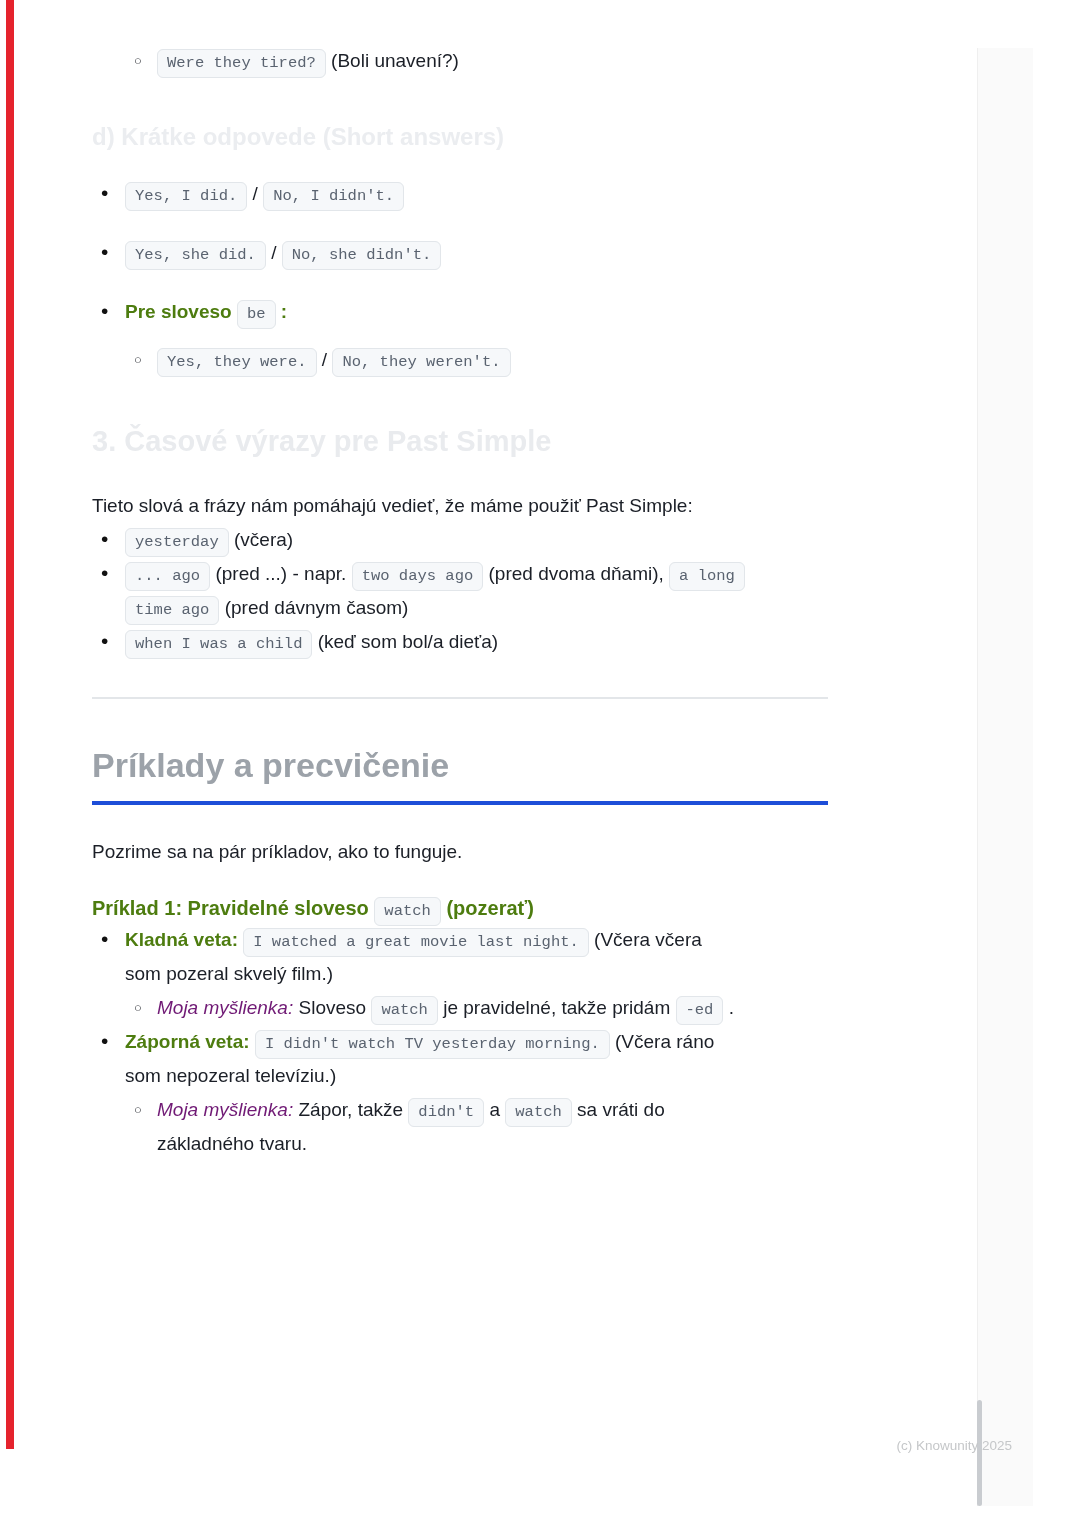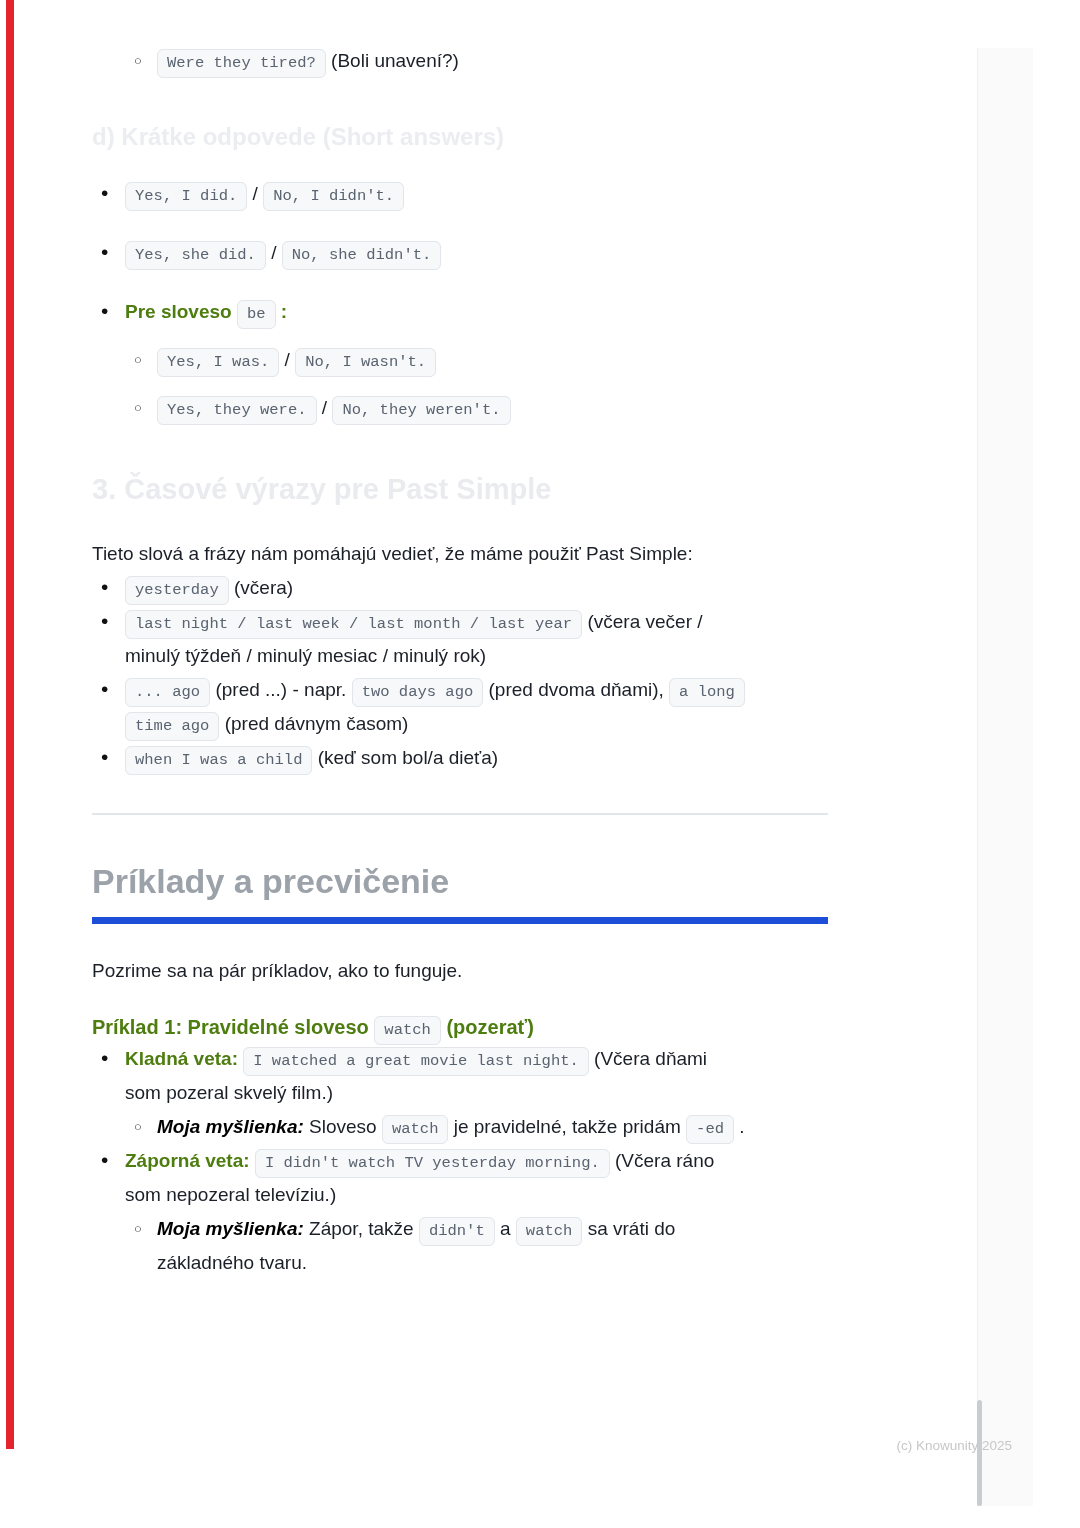--- a/index.html
+++ b/index.html
@@ -30,74 +30,72 @@
   
   .chip{
     font-family:"Liberation Mono", monospace;
     font-size:15.5px;line-height:1;
     color:#5a6370;background:#f6f8fa;
     border:1px solid #e2e6ea;border-radius:6px;
     padding:4px 9px 5px;white-space:nowrap;
     -webkit-box-decoration-break:clone;box-decoration-break:clone;
   }
   strong{color:#4d7c0f;}
-  em{color:#000000;font-weight:bold;}
+  em{color:#701a75;}
   
   ul.lst{list-style:none;margin:0;padding:0;}
   ul.lst li{position:relative;margin:0;}
   li.l1{padding-left:33px;margin-top:22px;}
   li.l1::before{content:"\2022";position:absolute;left:9px;top:-1px;font-size:21px;color:#111;}
   li.l2{padding-left:65px;margin-top:10px;}
   li.l2::before{content:"\25CB";position:absolute;left:42px;top:0px;font-size:13px;color:#22262c;}
   li.first{margin-top:0;}
   ul.lst.answers li.l1{margin-top:25px;}
   ul.lst.answers li.l2{margin-top:14px;}
   
   .faded-h3{font-size:24px;font-weight:bold;color:#ebedf0;margin:44px 0 0 0;line-height:30px;}
   .faded-h2{font-size:29px;font-weight:bold;color:#e9ebee;margin:46px 0 0 0;line-height:36px;}
   .h1{
     font-size:34px;font-weight:bold;color:#9ca2a9;line-height:40px;
-    margin:46px 0 0 0;padding-bottom:16px;border-bottom:7px solid #1d4ed8;
+    margin:46px 0 0 0;padding-bottom:16px;border-bottom:4px solid #1d4ed8;
   }
   .para{margin:30px 0 0 0;}
   .para-bold{margin:24px 0 0 0;font-size:20px;line-height:30px;}
   .hr{height:2px;background:#e3e6e9;margin-top:38px;}
   .mt-list{margin-top:28px;}
 </style>
 </head>
 <body>
 
 <div class="page">
   <div class="red-bar"></div>
   <div class="content" id="content">
       <ul class="lst ">
         <li class="l2 first"><code class="chip">Were they tired?</code><span> (Boli unavení?)</span></li>
       </ul>
       <div class="faded-h3">d) Krátke odpovede (Short answers)</div>
       <ul class="lst answers mt-list">
         <li class="l1 first"><code class="chip">Yes, I did.</code><span> / </span><code class="chip">No, I didn't.</code></li>
         <li class="l1"><code class="chip">Yes, she did.</code><span> / </span><code class="chip">No, she didn't.</code></li>
         <li class="l1"><strong>Pre sloveso</strong><span> </span><code class="chip">be</code><strong> :</strong></li>
-        <li class="l2"><code class="chip">Yes, I was.</code><span> / </span><code class="chip">No, I wasn't.</code></li>
         <li class="l2"><code class="chip">Yes, they were.</code><span> / </span><code class="chip">No, they weren't.</code></li>
       </ul>
       <div class="faded-h2">3. Časové výrazy pre Past Simple</div>
       <div class="para"><span>Tieto slová a frázy nám pomáhajú vedieť, že máme použiť Past Simple:</span></div>
       <ul class="lst mt-list">
         <li class="l1 first"><code class="chip">yesterday</code><span> (včera)</span></li>
-        <li class="l1"><code class="chip">last night / last week / last month / last year</code><span> (včera večer /</span><br><span>minulý týždeň / minulý mesiac / minulý rok)</span></li>
         <li class="l1"><code class="chip">... ago</code><span> (pred ...) - napr. </span><code class="chip">two days ago</code><span> (pred dvoma dňami), </span><code class="chip">a long</code><br><code class="chip">time ago</code><span> (pred dávnym časom)</span></li>
         <li class="l1"><code class="chip">when I was a child</code><span> (keď som bol/a dieťa)</span></li>
       </ul>
       <div class="hr"></div>
       <div class="h1">Príklady a precvičenie</div>
       <div class="para"><span>Pozrime sa na pár príkladov, ako to funguje.</span></div>
       <div class="para-bold"><strong>Príklad 1: Pravidelné sloveso </strong><code class="chip">watch</code><strong> (pozerať)</strong></div>
       <ul class="lst mt-list">
-        <li class="l1 first"><strong>Kladná veta: </strong><code class="chip">I watched a great movie last night.</code><span> (Včera dňami</span><br><span>som pozeral skvelý film.)</span></li>
+        <li class="l1 first"><strong>Kladná veta: </strong><code class="chip">I watched a great movie last night.</code><span> (Včera včera</span><br><span>som pozeral skvelý film.)</span></li>
         <li class="l2"><em>Moja myšlienka:</em><span> Sloveso </span><code class="chip">watch</code><span> je pravidelné, takže pridám </span><code class="chip">-ed</code><span> .</span></li>
         <li class="l1"><strong>Záporná veta: </strong><code class="chip">I didn't watch TV yesterday morning.</code><span> (Včera ráno</span><br><span>som nepozeral televíziu.)</span></li>
         <li class="l2"><em>Moja myšlienka:</em><span> Zápor, takže </span><code class="chip">didn't</code><span> a </span><code class="chip">watch</code><span> sa vráti do</span><br><span>základného tvaru.</span></li>
       </ul>
     </div>
   <div class="scroll-strip">
     <div class="scroll-thumb"></div>
   </div>
   <div class="footer">(c) Knowunity 2025</div>
 </div>

